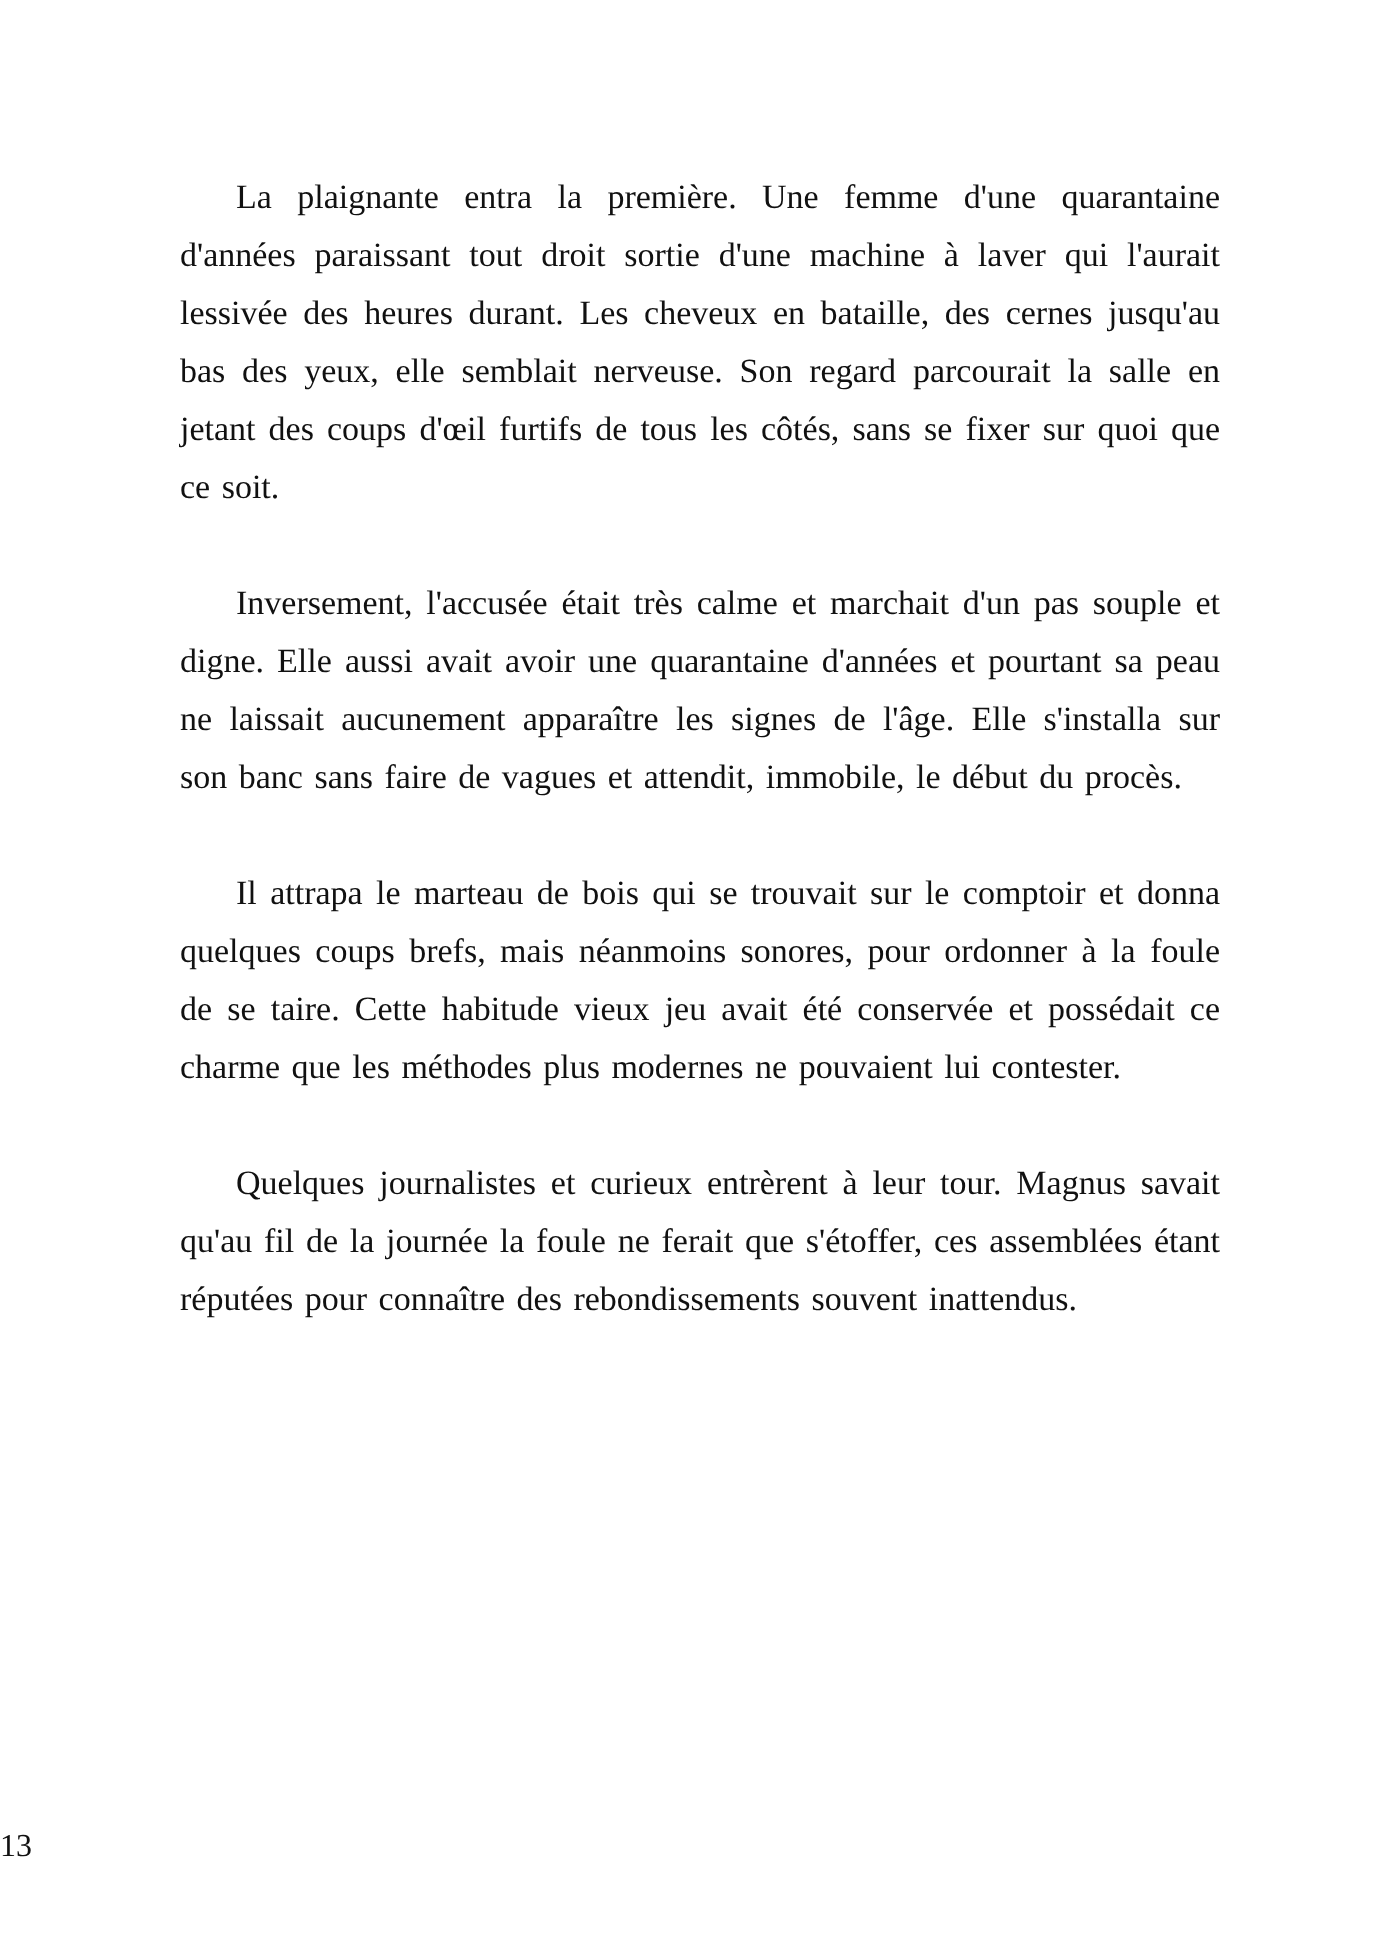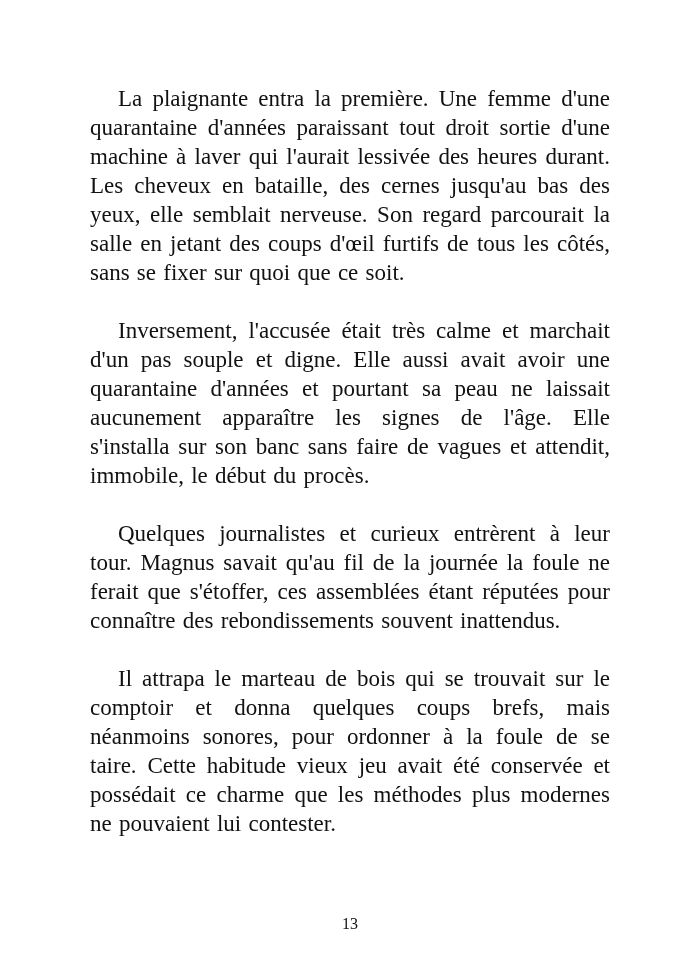--- a/index.html
+++ b/index.html
@@ -17,40 +17,39 @@
     color: #111111;
   }
   .text-block {
     position: absolute;
     top: 84px;
     left: 90px;
     right: 90px;
   }
   .text-block p {
     margin: 0 0 29px 0;
-    font-size: 23px;
+    font-size: 17px;
     line-height: 29px;
     text-align: justify;
     text-indent: 28px;
     word-spacing: 1.5px;
   }
   .page-number {
     position: absolute;
     bottom: 46px;
     left: 0;
     width: 100%;
-    text-align: center;
     font-size: 16px;
     line-height: 20px;
   }
 </style>
 </head>
 <body>
 
 <div class="page">
   <div class="text-block">
     <p>La plaignante entra la première. Une femme d'une quarantaine d'années paraissant tout droit sortie d'une machine à laver qui l'aurait lessivée des heures durant. Les cheveux en bataille, des cernes jusqu'au bas des yeux, elle semblait nerveuse. Son regard parcourait la salle en jetant des coups d'œil furtifs de tous les côtés, sans se fixer sur quoi que ce soit.</p>
     <p>Inversement, l'accusée était très calme et marchait d'un pas souple et digne. Elle aussi avait avoir une quarantaine d'années et pourtant sa peau ne laissait aucunement apparaître les signes de l'âge. Elle s'installa sur son banc sans faire de vagues et attendit, immobile, le début du procès.</p>
+    <p>Il attrapa le marteau de bois qui se trouvait sur le comptoir et donna quelques coups brefs, mais néanmoins sonores, pour ordonner à la foule de se taire. Cette habitude vieux jeu avait été conservée et possédait ce charme que les méthodes plus modernes ne pouvaient lui contester.</p>
     <p>Quelques journalistes et curieux entrèrent à leur tour. Magnus savait qu'au fil de la journée la foule ne ferait que s'étoffer, ces assemblées étant réputées pour connaître des rebondissements souvent inattendus.</p>
-    <p>Il attrapa le marteau de bois qui se trouvait sur le comptoir et donna quelques coups brefs, mais néanmoins sonores, pour ordonner à la foule de se taire. Cette habitude vieux jeu avait été conservée et possédait ce charme que les méthodes plus modernes ne pouvaient lui contester.</p>
   </div>
   <div class="page-number">13</div>
 </div>
 
 </body></html>

